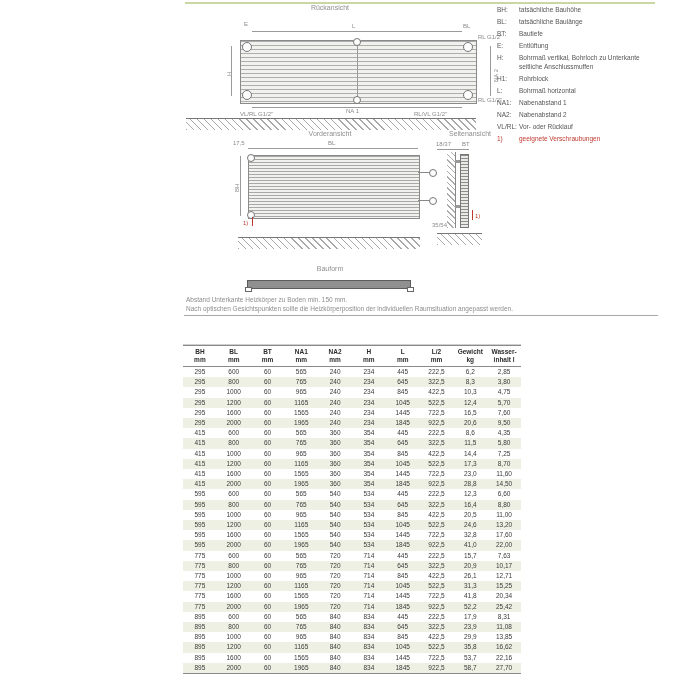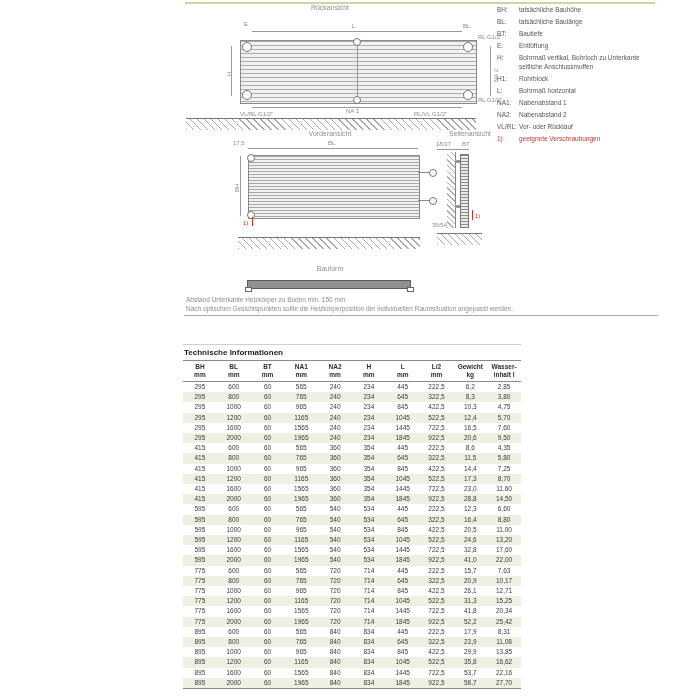--- a/index.html
+++ b/index.html
@@ -164,21 +164,20 @@
         <span class="leg-key">VL/RL:</span>
         <span class="leg-text">Vor- oder Rücklauf</span>
       </div>
       <div class="leg-item red">
         <span class="leg-key">1)</span>
         <span class="leg-text">geeignete Verschraubungen</span>
       </div>
     </div>
 
   <div class="abs tblwrap">
-    <div class="tbl-title">Technische Informationen</div>
     <table>
       <thead>
           <tr>
             <th>
               <div>BH</div>
               <div>mm</div>
             </th>
             <th>
               <div>BL</div>
               <div>mm</div>

